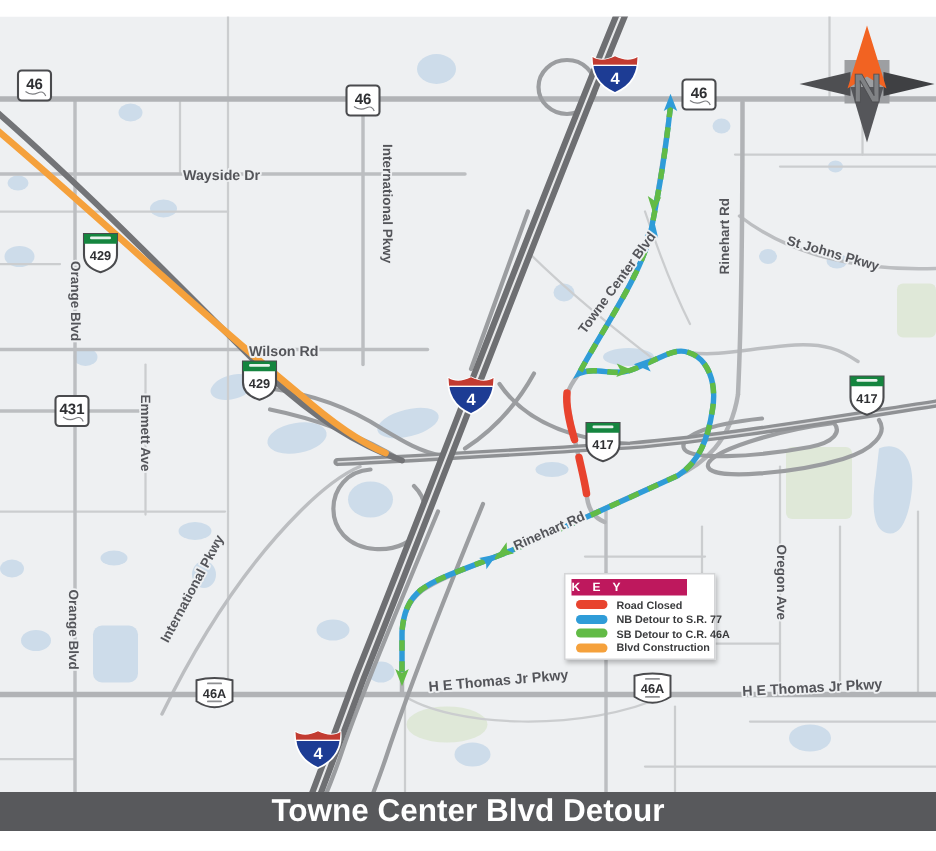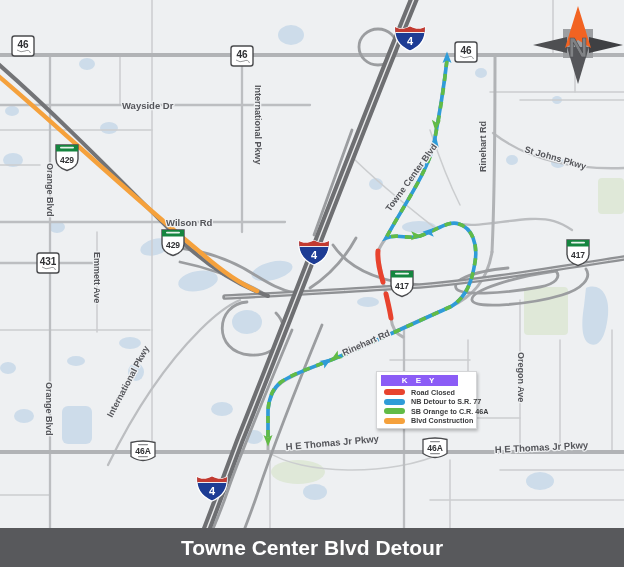--- a/index.html
+++ b/index.html
@@ -1,17 +1,17 @@
 <!DOCTYPE html>
 <html><head>
 <meta charset="utf-8">
 <style>
   html,body{margin:0;padding:0;background:#ffffff;}
   #app{width:624px;height:567px;position:relative;overflow:hidden;font-family:"Liberation Sans",sans-serif;}
-  #map-wrap{position:absolute;top:0;left:0;width:624px;height:532px;}
+  #map-wrap{position:absolute;top:11px;left:0;width:624px;height:532px;}
   svg text{user-select:none;}
   .lbl{font:bold 9.5px "Liberation Sans",sans-serif;fill:#54555a;paint-order:stroke;stroke:#eef0f2;stroke-width:2.5px;stroke-linejoin:round;}
   .lbl-sm{font:bold 9px "Liberation Sans",sans-serif;fill:#54555a;paint-order:stroke;stroke:#eef0f2;stroke-width:2.5px;stroke-linejoin:round;}
   .shn{font:bold 10px "Liberation Sans",sans-serif;fill:#2f3033;text-anchor:middle;}
   .shn-sm{font:bold 8.5px "Liberation Sans",sans-serif;fill:#2f3033;text-anchor:middle;}
   .shn-i4{font:bold 11px "Liberation Sans",sans-serif;fill:#ffffff;text-anchor:middle;}
   .water{fill:#cddcea;stroke:none;}
   .park{fill:#dfe8d8;stroke:none;}
   .r-local{stroke:#cbcdcf;stroke-width:1.5;fill:none;stroke-linecap:round;}
   .r-med{stroke:#bcbec1;stroke-width:2.3;fill:none;stroke-linecap:round;}
@@ -24,28 +24,28 @@
   .r-hwy{stroke:#6e6f72;stroke-width:9.5;fill:none;}
   .r-hwyc{stroke:#e8e9ea;stroke-width:1.4;fill:none;}
   .det-b{stroke-width:3.6;fill:none;}
   .det-g{stroke-width:3.6;fill:none;stroke-dasharray:7 7;}
   .closed{stroke-width:5;fill:none;stroke-linecap:round;}
   .constr{stroke-width:4.5;fill:none;stroke-linecap:round;}
 
   
   #key-box{position:absolute;left:376px;top:371px;width:101px;height:58px;background:#ffffff;
            border:1px solid #d4d5d7;box-shadow:1px 2px 3px rgba(0,0,0,.25);box-sizing:border-box;}
-  #key-header{margin:3px 18px 2px 4px;height:11px;background:#8b5cf6;color:#ffffff;
-              font:bold 8px "Liberation Sans",sans-serif;letter-spacing:3px;text-align:center;line-height:11px;}
+  #key-header{margin:3px 18px 2px 4px;height:11px;background:#be185d;color:#ffffff;
+              font:bold 8px "Liberation Sans",sans-serif;letter-spacing:3px;line-height:11px;}
   .key-row{display:flex;align-items:center;margin:2.5px 0 0 7px;height:7px;}
   .key-swatch{width:21px;height:6px;border-radius:3px;flex:0 0 auto;}
   .key-label{margin-left:6px;font:bold 7.2px "Liberation Sans",sans-serif;color:#3a3b3d;white-space:nowrap;}
 
   
-  #title-bar{position:absolute;left:0;top:528px;width:624px;height:39px;background:#58595c;
+  #title-bar{position:absolute;left:0;top:528px;width:624px;height:26px;background:#58595c;
              display:flex;align-items:center;justify-content:center;}
   #title-bar span{color:#ffffff;font:bold 21px "Liberation Sans",sans-serif;}
 </style>
 </head>
 <body>
 
 <div id="app">
   <div id="map-wrap">
     <svg width="624" height="528" viewBox="0 0 624 528">
       <defs>
@@ -293,21 +293,21 @@
       <div class="key-row">
         <div class="key-swatch" style="background-color: rgb(232, 67, 46);"></div>
         <div class="key-label">Road Closed</div>
       </div>
       <div class="key-row">
         <div class="key-swatch" style="background-color: rgb(47, 156, 216);"></div>
         <div class="key-label">NB Detour to S.R. 77</div>
       </div>
       <div class="key-row">
         <div class="key-swatch" style="background-color: rgb(98, 187, 70);"></div>
-        <div class="key-label">SB Orange to C.R. 46A</div>
+        <div class="key-label">SB Detour to C.R. 46A</div>
       </div>
       <div class="key-row">
         <div class="key-swatch" style="background-color: rgb(245, 161, 60);"></div>
         <div class="key-label">Blvd Construction</div>
       </div>
     </div>
   </div>
 
   <div id="title-bar">
     <span>Towne Center Blvd Detour</span>

